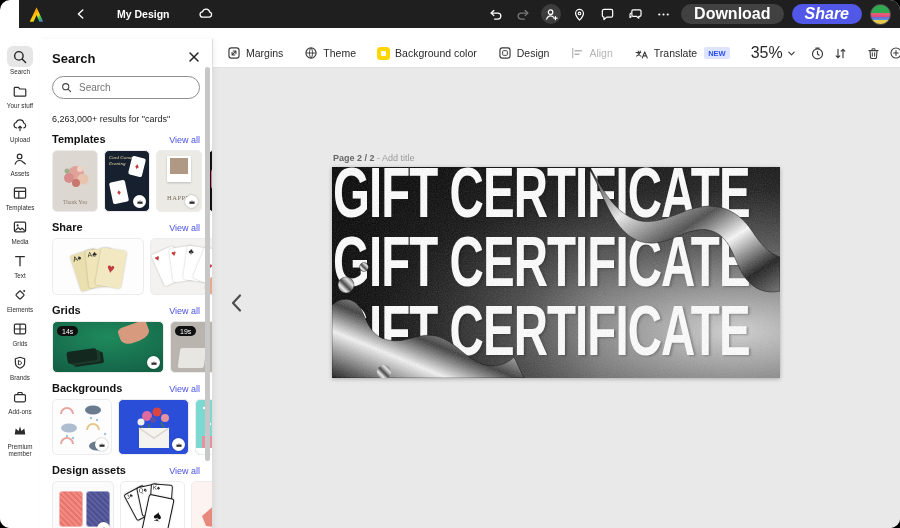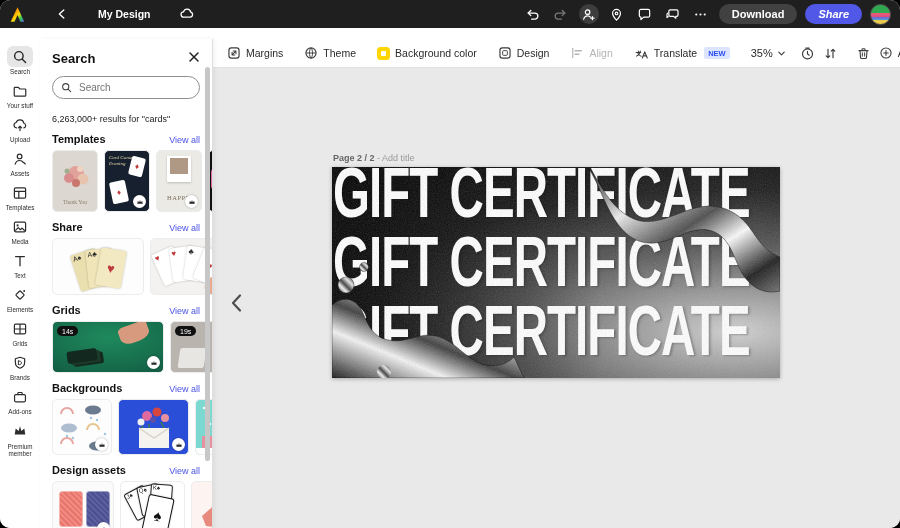--- a/index.html
+++ b/index.html
@@ -1,28 +1,28 @@
 <!DOCTYPE html>
 <html><head>
 <meta charset="utf-8">
 <style>
   html,body{margin:0;padding:0;background:#000;width:900px;height:528px;overflow:hidden;
     font-family:"Liberation Sans",sans-serif;-webkit-font-smoothing:antialiased;}
   .window{width:900px;height:528px;border-radius:10px;overflow:hidden;background:#fff;position:relative;}
   [data-interactable="true"]{cursor:pointer;}
 
   
-  .topbar{height:28px;background:#1f1f1f;display:flex;align-items:center;padding:0 9px;gap:26px;}
+  .topbar{height:28px;background:#1f1f1f;display:flex;align-items:center;padding:0 9px;gap:26px;margin-left:19px;}
   .logo{width:17px;height:17px;display:flex;align-items:center;justify-content:center;}
   .doc-title{color:#fff;font-size:10.5px;font-weight:bold;}
   .tbicon{width:20px;height:20px;display:flex;align-items:center;justify-content:center;border-radius:50%;}
   .tbicon.active{background:#3d3d3d;}
   .tbicon.dim{opacity:.4;}
   .tb-right{margin-left:auto;display:flex;align-items:center;gap:8px;}
-  .pill{height:20px;border-radius:10px;padding:0 13px;font-size:11px;font-weight:bold;
+  .pill{height:20px;border-radius:10px;padding:0 13px;font-size:16px;font-weight:bold;
     display:flex;align-items:center;color:#fff;border:none;}
   .pill.download{background:#414141;}
   .pill.share{background:#5157e6;font-style:italic;}
   .avatar{width:19px;height:19px;border-radius:50%;border:1px solid #555;
     background:linear-gradient(180deg,#2fa84f 0%,#2fa84f 42%,#ee5c7a 42%,#d94f7f 62%,#7a5bd0 62%,#4f9bd9 78%,#e8c84d 78%,#e8c84d 100%);}
 
   
   .main{display:flex;height:500px;margin-top:11px;}
 
   
@@ -89,21 +89,21 @@
   .da3{background:#fdf4f2;}
 
   
   .work{flex:1;display:flex;flex-direction:column;background:#e9e9e9;min-width:0;}
   .toolbar{height:28px;background:#fff;border-bottom:1px solid #e2e2e2;display:flex;align-items:center;
     padding:0 14px;flex-shrink:0;}
   .tb-item{display:flex;align-items:center;gap:5px;font-size:10.5px;color:#2a2a2a;margin-right:21px;white-space:nowrap;}
   .tb-item.disabled{color:#b5b5b5;}
   .newbadge{background:#dde4ff;color:#2c4ff2;font-size:7.5px;font-weight:bold;padding:1.5px 4px;border-radius:2px;margin-left:2px;}
   .tb-spacer{flex:1;}
-  .zoomctl{display:flex;align-items:center;gap:4px;font-size:11px;color:#2a2a2a;margin-right:14px;}
+  .zoomctl{display:flex;align-items:center;gap:4px;font-size:16px;color:#2a2a2a;margin-right:14px;}
   .tb-iconbtn{width:22px;height:20px;display:flex;align-items:center;justify-content:center;margin-right:8px;}
   .vdiv{width:1px;height:15px;background:#dcdcdc;margin:0 8px 0 2px;}
   .swatch{width:13px;height:13px;border-radius:3.5px;background:#ffd600;display:flex;align-items:center;justify-content:center;}
   .swatch i{display:block;width:5px;height:5px;background:#fff;border-radius:1px;}
 
   .stage{position:relative;flex:1;}
   .page-label{position:absolute;left:120px;top:85px;font-size:9px;color:#9a9a9a;}
   .page-label b{color:#666;}
   .nav-left{position:absolute;left:12px;top:222px;width:22px;height:26px;display:flex;
     align-items:center;justify-content:center;}

